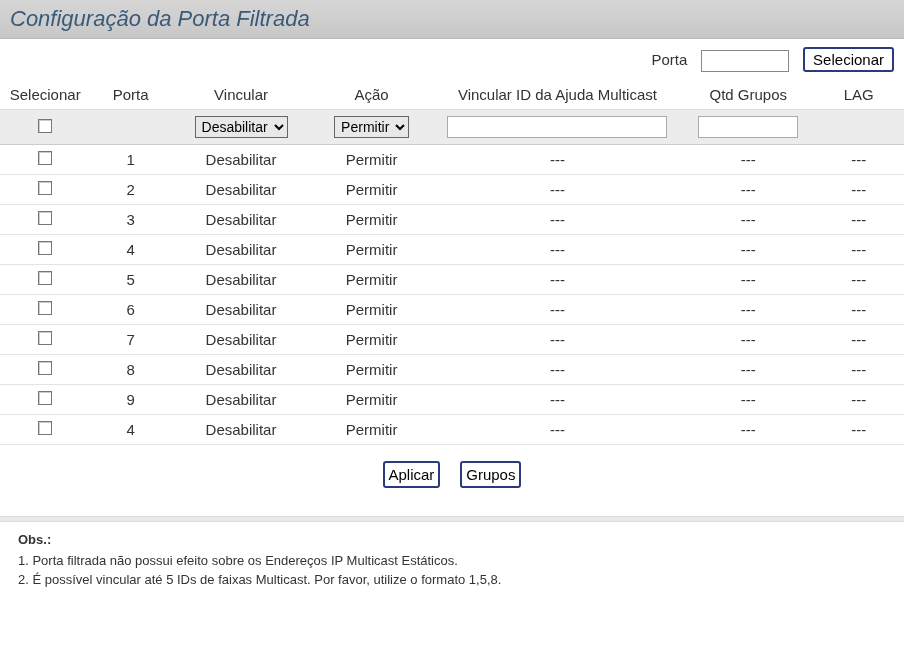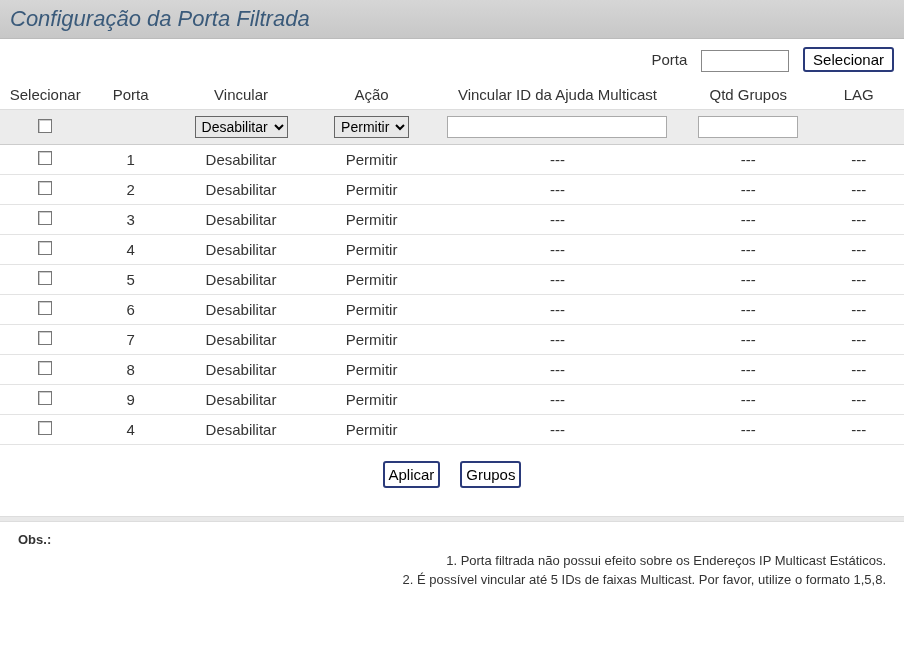--- a/index.html
+++ b/index.html
@@ -118,21 +118,20 @@
   .notes {
     padding: 0 18px 20px 18px;
     font-size: 13px;
   }
   .notes .heading {
     font-weight: bold;
     margin-bottom: 6px;
   }
   .notes .line {
     margin: 4px 0;
-    text-align: right;
   }
   .col-sel { width: 90px; }
   .col-porta { width: 80px; }
   .col-filtrar { width: 140px; }
   .col-acao { width: 120px; }
   .col-vinc { width: 250px; }
   .col-qtd { width: 130px; }
   .col-lag { width: 90px; }
 </style>
 </head>

